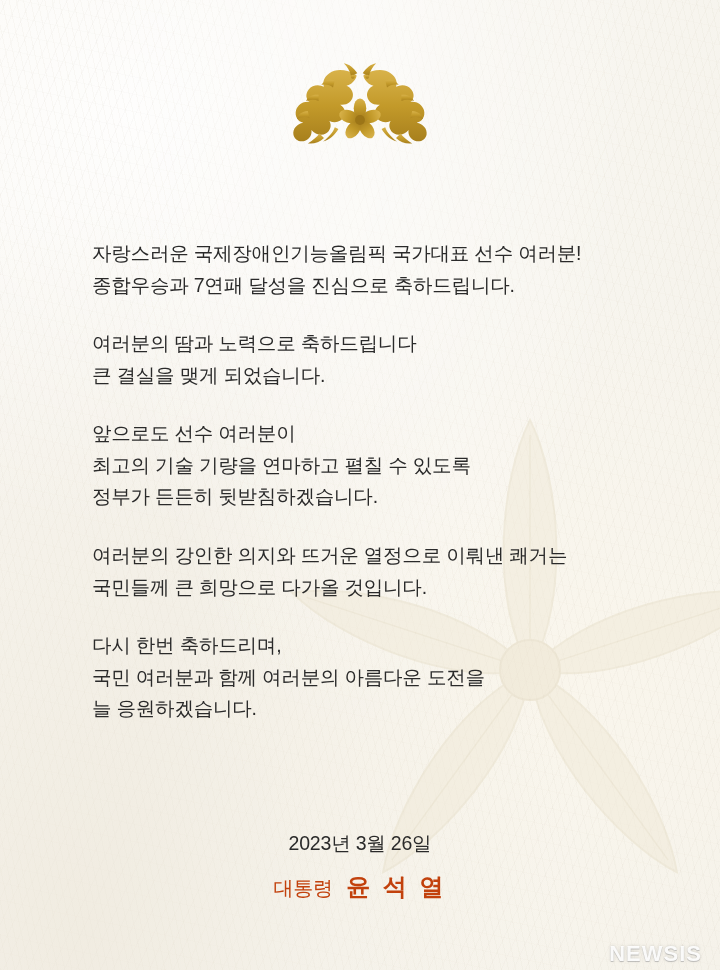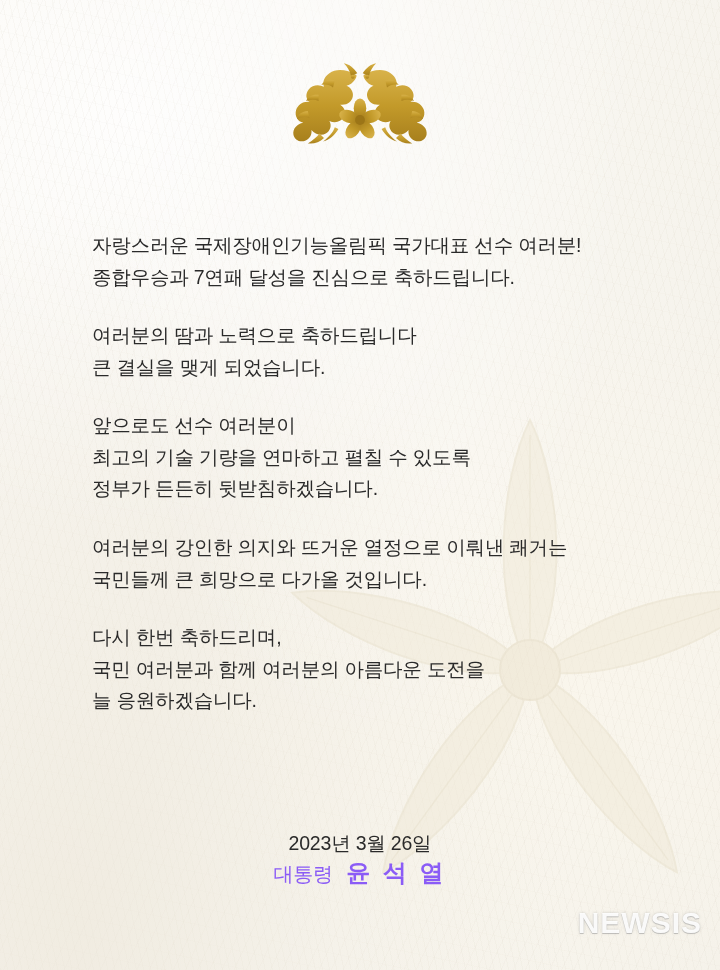--- a/index.html
+++ b/index.html
@@ -62,21 +62,21 @@
     top: 52px;
     display: flex;
     justify-content: center;
   }
   .emblem svg { display: block; }
 
   
   .letter {
     position: absolute;
     left: 92px;
-    top: 230px;
+    top: 238px;
     width: 540px;
   }
   .para {
     margin-bottom: 27px;
     color: #2a2a2a;
     font-size: 19.5px;
     line-height: 1.62;
     letter-spacing: -0.2px;
     white-space: pre-line;
   }
@@ -89,40 +89,41 @@
     right: 0;
     top: 830px;
     text-align: center;
   }
   .sig-date {
     color: #2a2a2a;
     font-size: 19.5px;
     letter-spacing: -0.2px;
   }
   .sig-name {
-    color: #8b5cf6;
+    margin-top: 14px;
+    color: #c2410c;
     font-size: 20px;
     letter-spacing: -0.2px;
   }
   .sig-title { font-weight: 400; }
   .sig-person {
     font-weight: 700;
     font-size: 24px;
     letter-spacing: 3px;
     margin-left: 8px;
   }
 
   
   .wordmark {
     position: absolute;
     right: 18px;
-    bottom: 30px;
+    bottom: 3px;
     font-family: "Liberation Sans", sans-serif;
     font-weight: 700;
-    font-size: 30px;
+    font-size: 22px;
     letter-spacing: 1px;
     color: rgba(255,255,255,0.92);
     text-shadow:
       0 1px 0 rgba(160,160,160,0.55),
       0 0 3px rgba(120,120,120,0.35);
   }
 </style>
 </head>
 <body>
 

